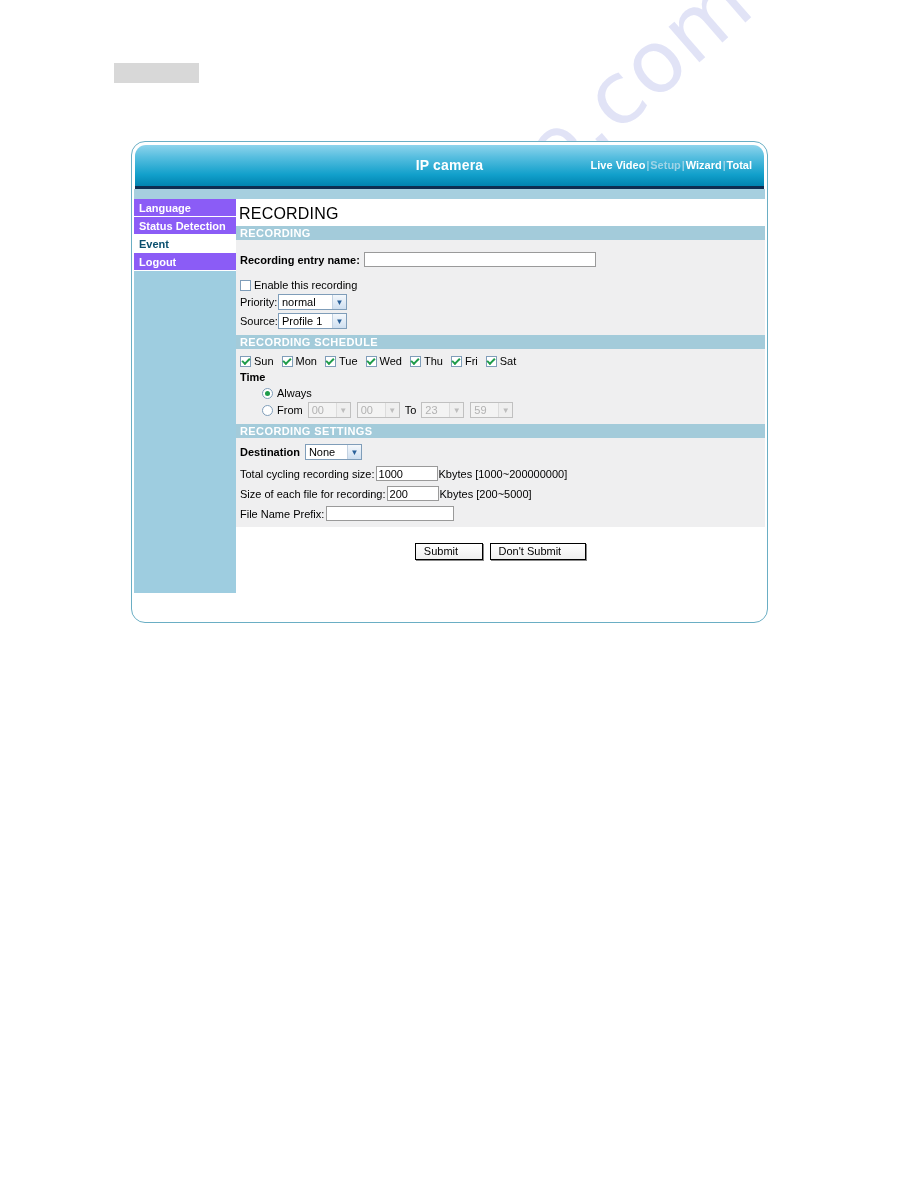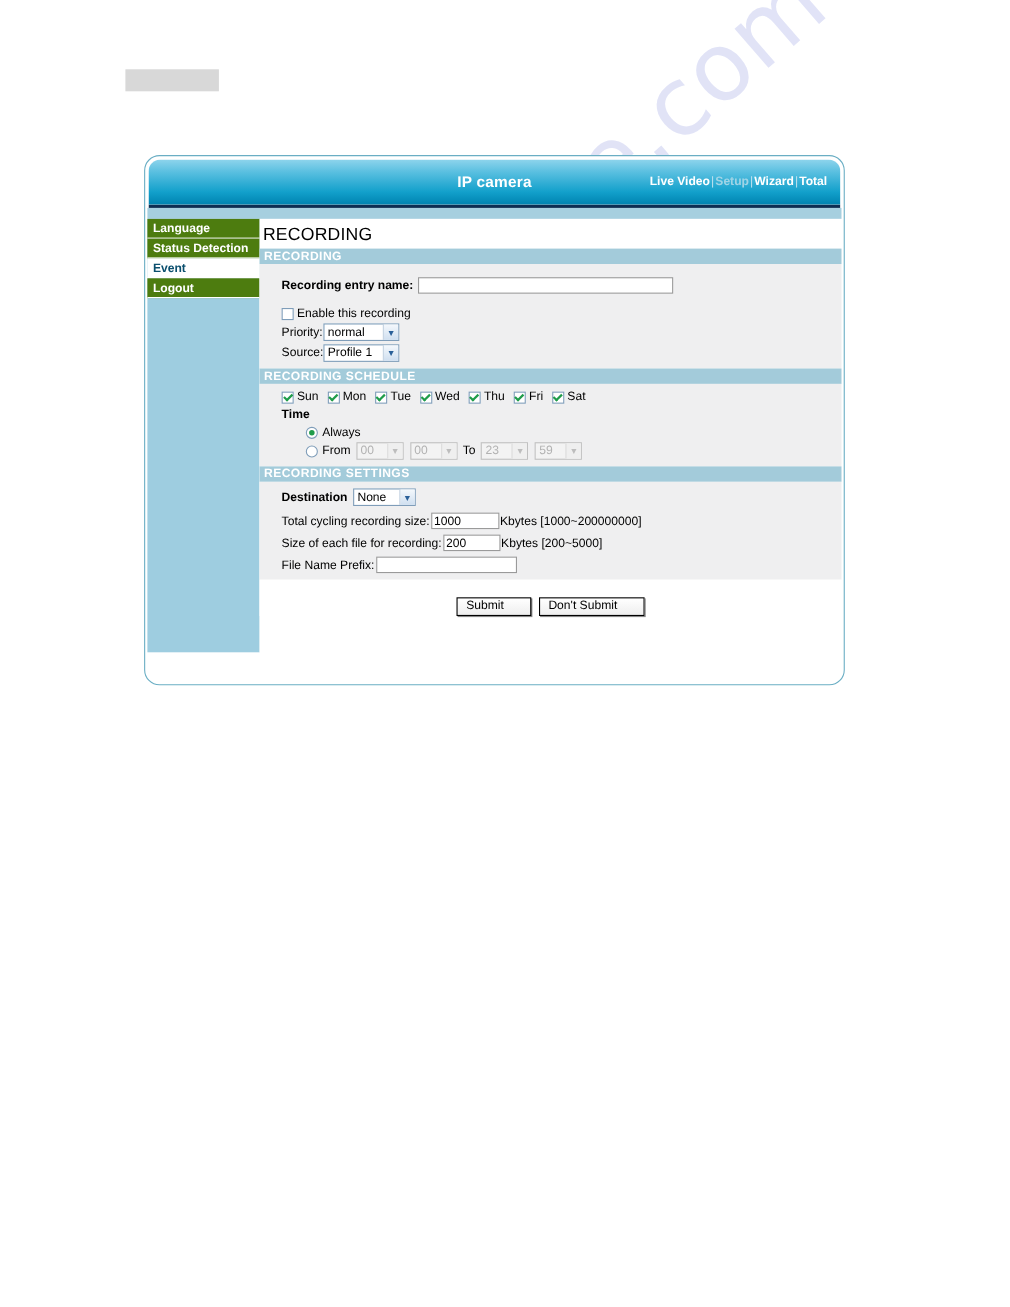--- a/index.html
+++ b/index.html
@@ -133,21 +133,21 @@
     background: #9ecde0;
     flex: 0 0 102px;
   }
   .side-item {
     height: 18px;
     line-height: 18px;
     padding-left: 5px;
     font-size: 11px;
     font-weight: bold;
     color: #ffffff;
-    background: #4d7c0f;
+    background: #8b5cf6;
     border-bottom: 1px solid #ffffff;
     box-sizing: border-box;
     white-space: nowrap;
     overflow: hidden;
   }
   .side-item.active {
     background: #ffffff;
     color: #0b4f6e;
   }
 
@@ -168,21 +168,21 @@
     color: #ffffff;
     font-size: 11px;
     font-weight: bold;
     height: 14px;
     line-height: 14px;
     padding-left: 4px;
     letter-spacing: .4px;
   }
   .sect-body {
     background: #efeff0;
-    padding: 6px 0 6px 20px;
+    padding: 6px 0 6px 4px;
   }
 
   .row { display: flex; align-items: center; margin-bottom: 3px; }
   .lbl { font-size: 11px; color: #000000; }
   .lbl.b { font-weight: bold; }
 
   
   .tinput {
     border: 1px solid #9a9a9a;
     background: #ffffff;

